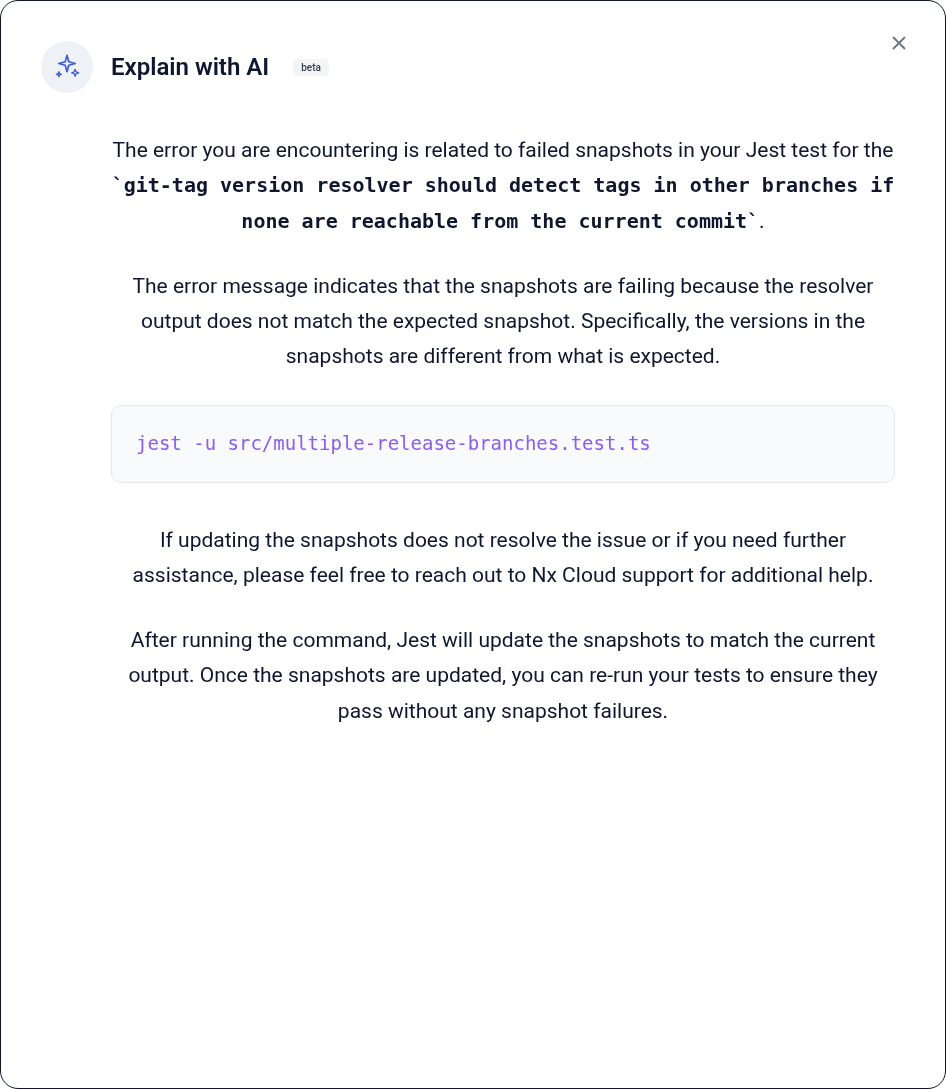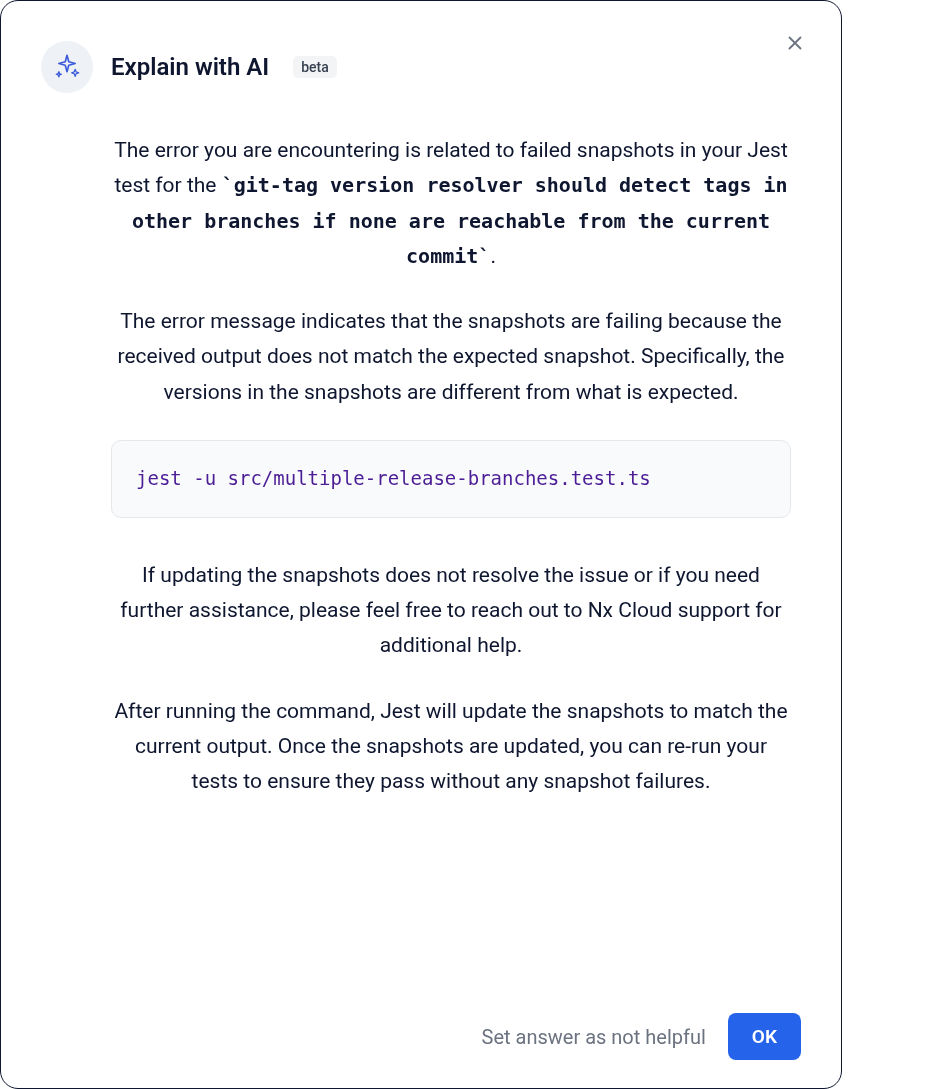--- a/index.html
+++ b/index.html
@@ -4,21 +4,21 @@
 <style>
   * { box-sizing: border-box; margin: 0; padding: 0; }
   body {
     font-family: -apple-system, BlinkMacSystemFont, "Segoe UI", Roboto, Helvetica, Arial, sans-serif;
     background: #ffffff;
     width: 946px;
     height: 1089px;
     overflow: hidden;
   }
   .dialog {
-    width: 842px;
+    width: 946px;
     height: 1089px;
     background: #ffffff;
     border: 1px solid #0f1730;
     border-radius: 18px;
     position: relative;
     padding: 40px 40px 30px 40px;
   }
   .close-btn {
     position: absolute;
     top: 28px;
@@ -48,21 +48,21 @@
     justify-content: center;
     flex-shrink: 0;
   }
   .ai-icon-wrap svg { width: 28px; height: 28px; }
   .title {
     font-size: 24px;
     font-weight: 600;
     color: #0f1730;
   }
   .badge {
-    font-size: 14px;
+    font-size: 10px;
     font-weight: 500;
     color: #374151;
     background: #f3f4f6;
     padding: 3px 8px;
     border-radius: 5px;
     margin-left: 6px;
   }
   .content {
     padding-left: 70px;
     padding-right: 10px;
@@ -78,21 +78,21 @@
   }
   .codeblock {
     background: #f8fafc;
     border: 1px solid #e5e7eb;
     border-radius: 10px;
     padding: 22px 24px;
     margin-bottom: 40px;
     margin-top: 4px;
     font-family: ui-monospace, SFMono-Regular, Menlo, Consolas, monospace;
     font-size: 19px;
-    color: #4c1d95;
+    color: #8b5cf6;
     white-space: pre;
     overflow-x: auto;
   }
   .footer {
     position: absolute;
     bottom: 28px;
     right: 40px;
     display: flex;
     align-items: center;
     gap: 22px;
@@ -137,24 +137,20 @@
       </svg>
     </div>
     <span class="title">Explain with AI</span>
     <span class="badge">beta</span>
   </div>
 
   <div class="content">
     <p>
       <span>The error you are encountering is related to failed snapshots in your Jest test for the </span><code class="inline">`git-tag version resolver should detect tags in other branches if none are reachable from the current commit`</code><span>.</span>
     </p>
-    <p>The error message indicates that the snapshots are failing because the received output does not match the expected snapshot. Specifically, the versions in the snapshots are different from what is expected.</p>
+    <p>The error message indicates that the snapshots are failing because the resolver output does not match the expected snapshot. Specifically, the versions in the snapshots are different from what is expected.</p>
     <div class="codeblock">jest -u src/multiple-release-branches.test.ts</div>
     <p>If updating the snapshots does not resolve the issue or if you need further assistance, please feel free to reach out to Nx Cloud support for additional help.</p>
     <p>After running the command, Jest will update the snapshots to match the current output. Once the snapshots are updated, you can re-run your tests to ensure they pass without any snapshot failures.</p>
   </div>
 
-  <div class="footer">
-    <button class="not-helpful">Set answer as not helpful</button>
-    <button class="ok-btn">OK</button>
-  </div>
 
 </div>
 
 </body></html>

